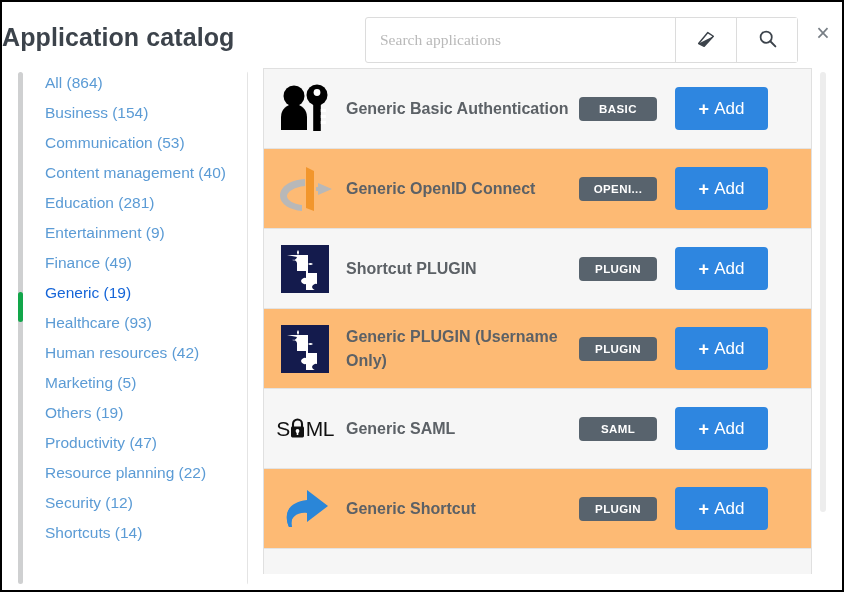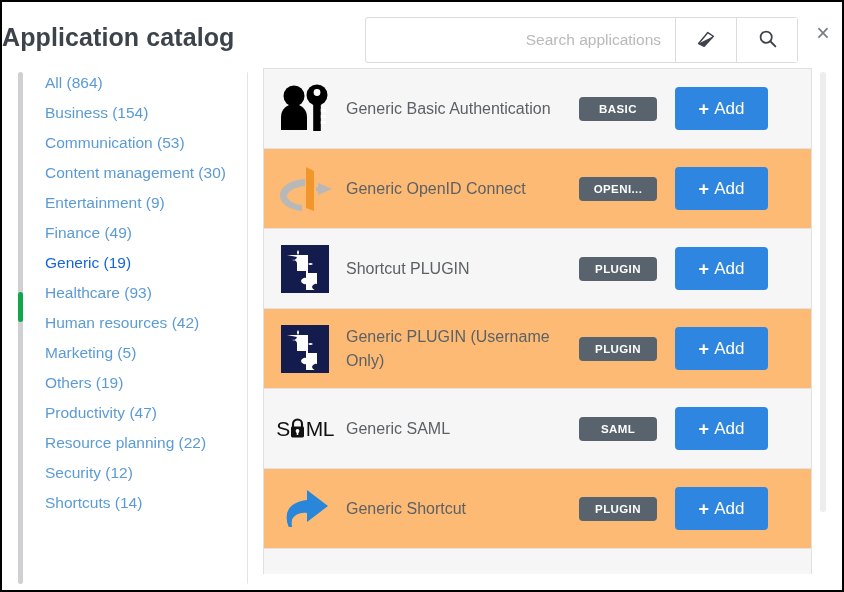--- a/index.html
+++ b/index.html
@@ -52,24 +52,23 @@
     border-radius: 3px;
     background: #ffffff;
   }
 
   .search-input {
     flex: 1 1 auto;
     border: none;
     outline: none;
     background: transparent;
     padding: 0 14px;
-    font-family: Liberation Sans, sans-serif;
+    font-family: Liberation Serif, serif;
     font-size: 15.5px;
     color: #4a4a4a;
-    text-align: right;
   }
   .search-input::placeholder { color: #b9b9b9; }
 
   .search-btn {
     width: 61px;
     border: none;
     border-left: 1px solid #dcdcdc;
     background: #ffffff;
     display: flex;
     align-items: center;
@@ -193,20 +192,21 @@
     justify-content: center;
   }
 
   .app-name {
     flex: 1 1 auto;
     font-size: 16px;
     color: #5c6166;
     line-height: 1.45;
     padding: 0 10px 0 12px;
     max-width: 245px;
+    font-weight: bold;
   }
 
   .badge {
     flex: 0 0 auto;
     width: 78px;
     height: 24px;
     border-radius: 4px;
     background: #58636d;
     color: #ffffff;
     font-size: 11.5px;
@@ -300,21 +300,22 @@
     <button class="close-btn">×</button>
   </div>
 
   <div class="sidebar">
     <div class="sidebar-rail"></div>
     <div class="sidebar-rail-active"></div>
     <div class="sidebar-list">
         <a class="sidebar-item">All (864)</a>
         <a class="sidebar-item">Business (154)</a>
         <a class="sidebar-item">Communication (53)</a>
-        <a class="sidebar-item">Content management (30)</a>
+        <a class="sidebar-item">Content management (40)</a>
+        <a class="sidebar-item">Education (281)</a>
         <a class="sidebar-item">Entertainment (9)</a>
         <a class="sidebar-item">Finance (49)</a>
         <a class="sidebar-item selected">Generic (19)</a>
         <a class="sidebar-item">Healthcare (93)</a>
         <a class="sidebar-item">Human resources (42)</a>
         <a class="sidebar-item">Marketing (5)</a>
         <a class="sidebar-item">Others (19)</a>
         <a class="sidebar-item">Productivity (47)</a>
         <a class="sidebar-item">Resource planning (22)</a>
         <a class="sidebar-item">Security (12)</a>

